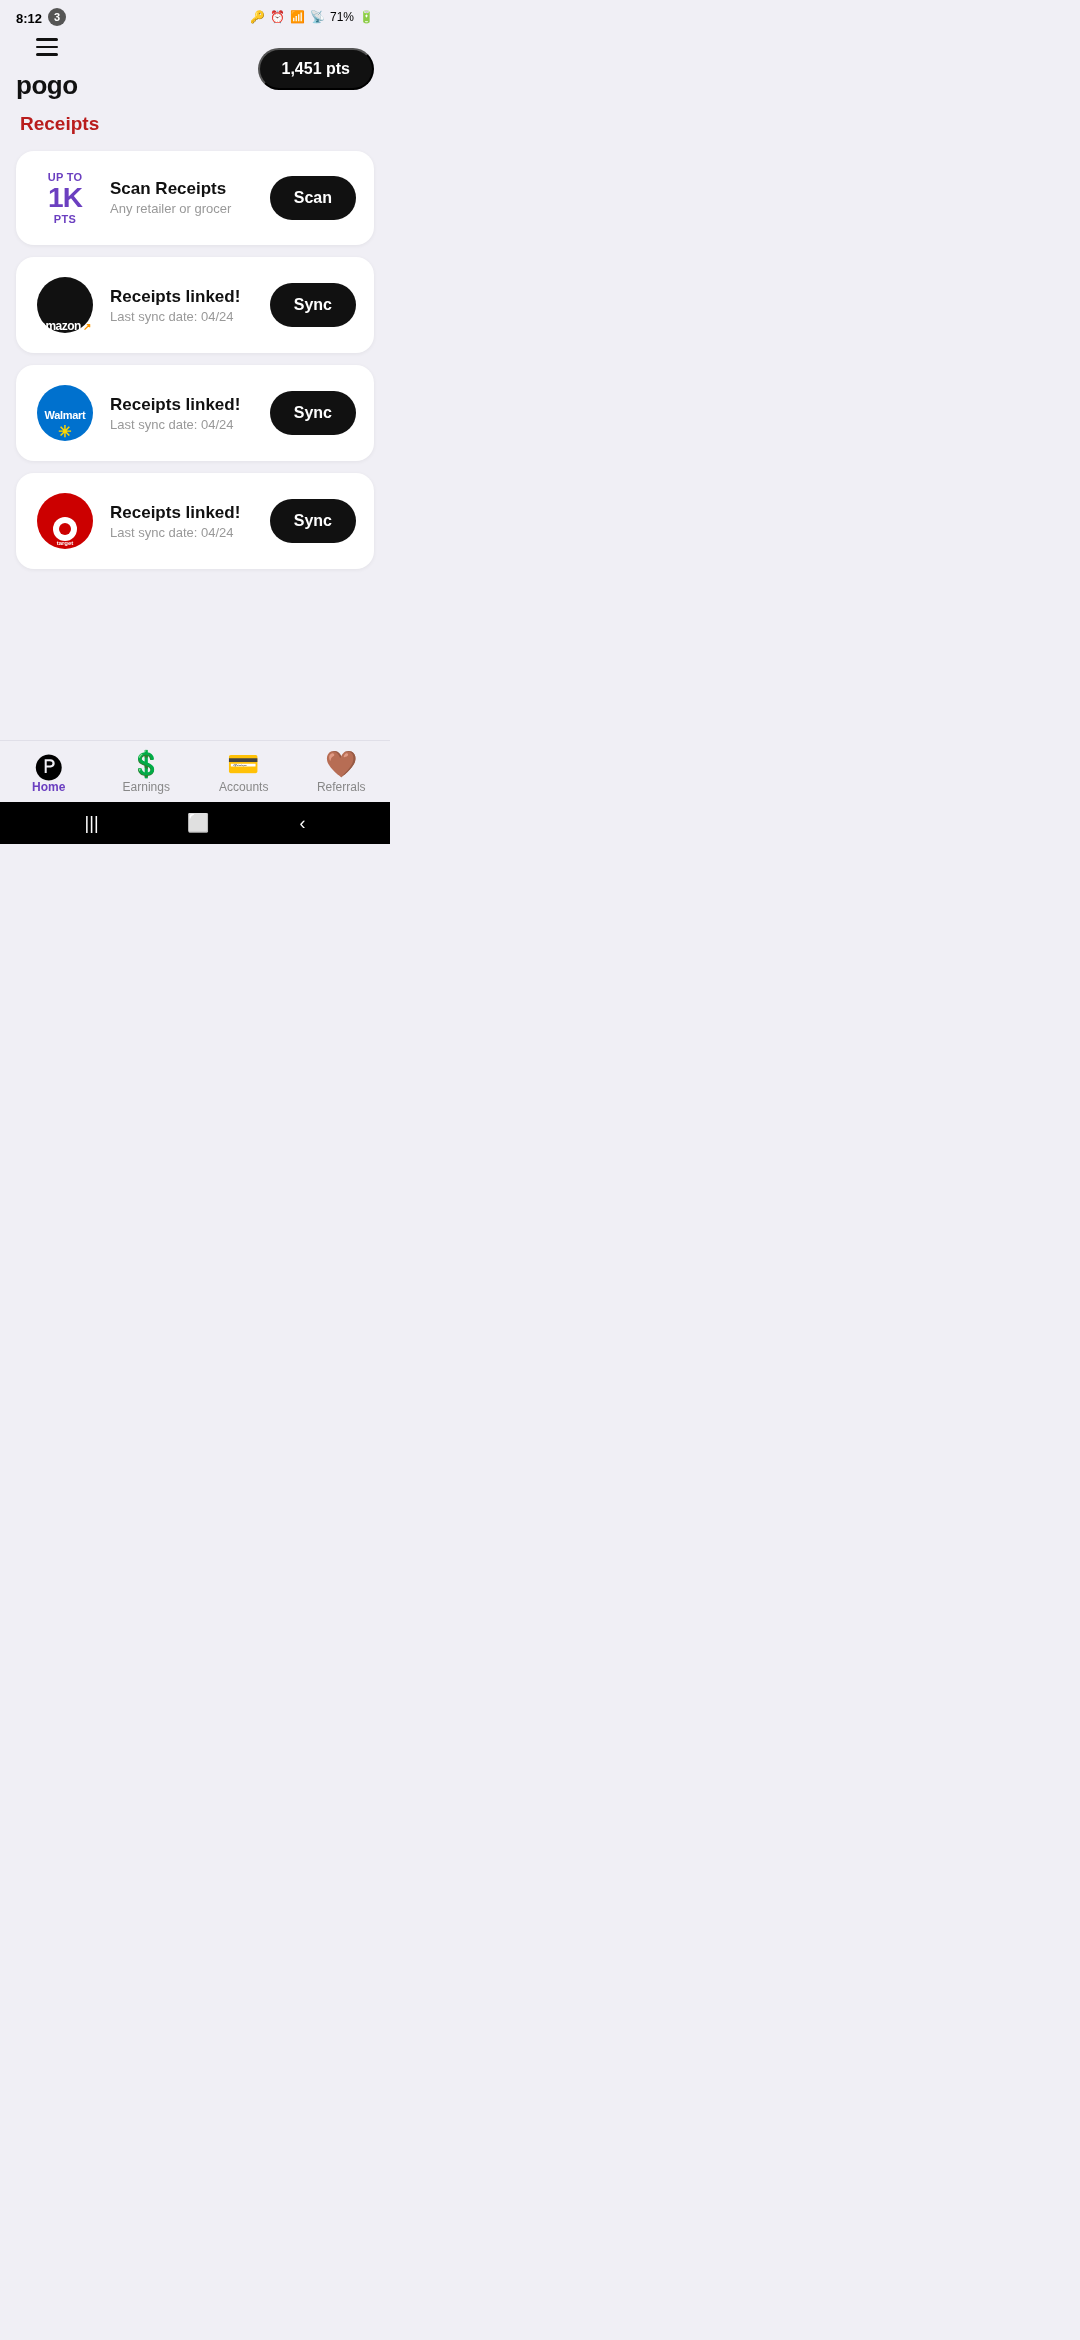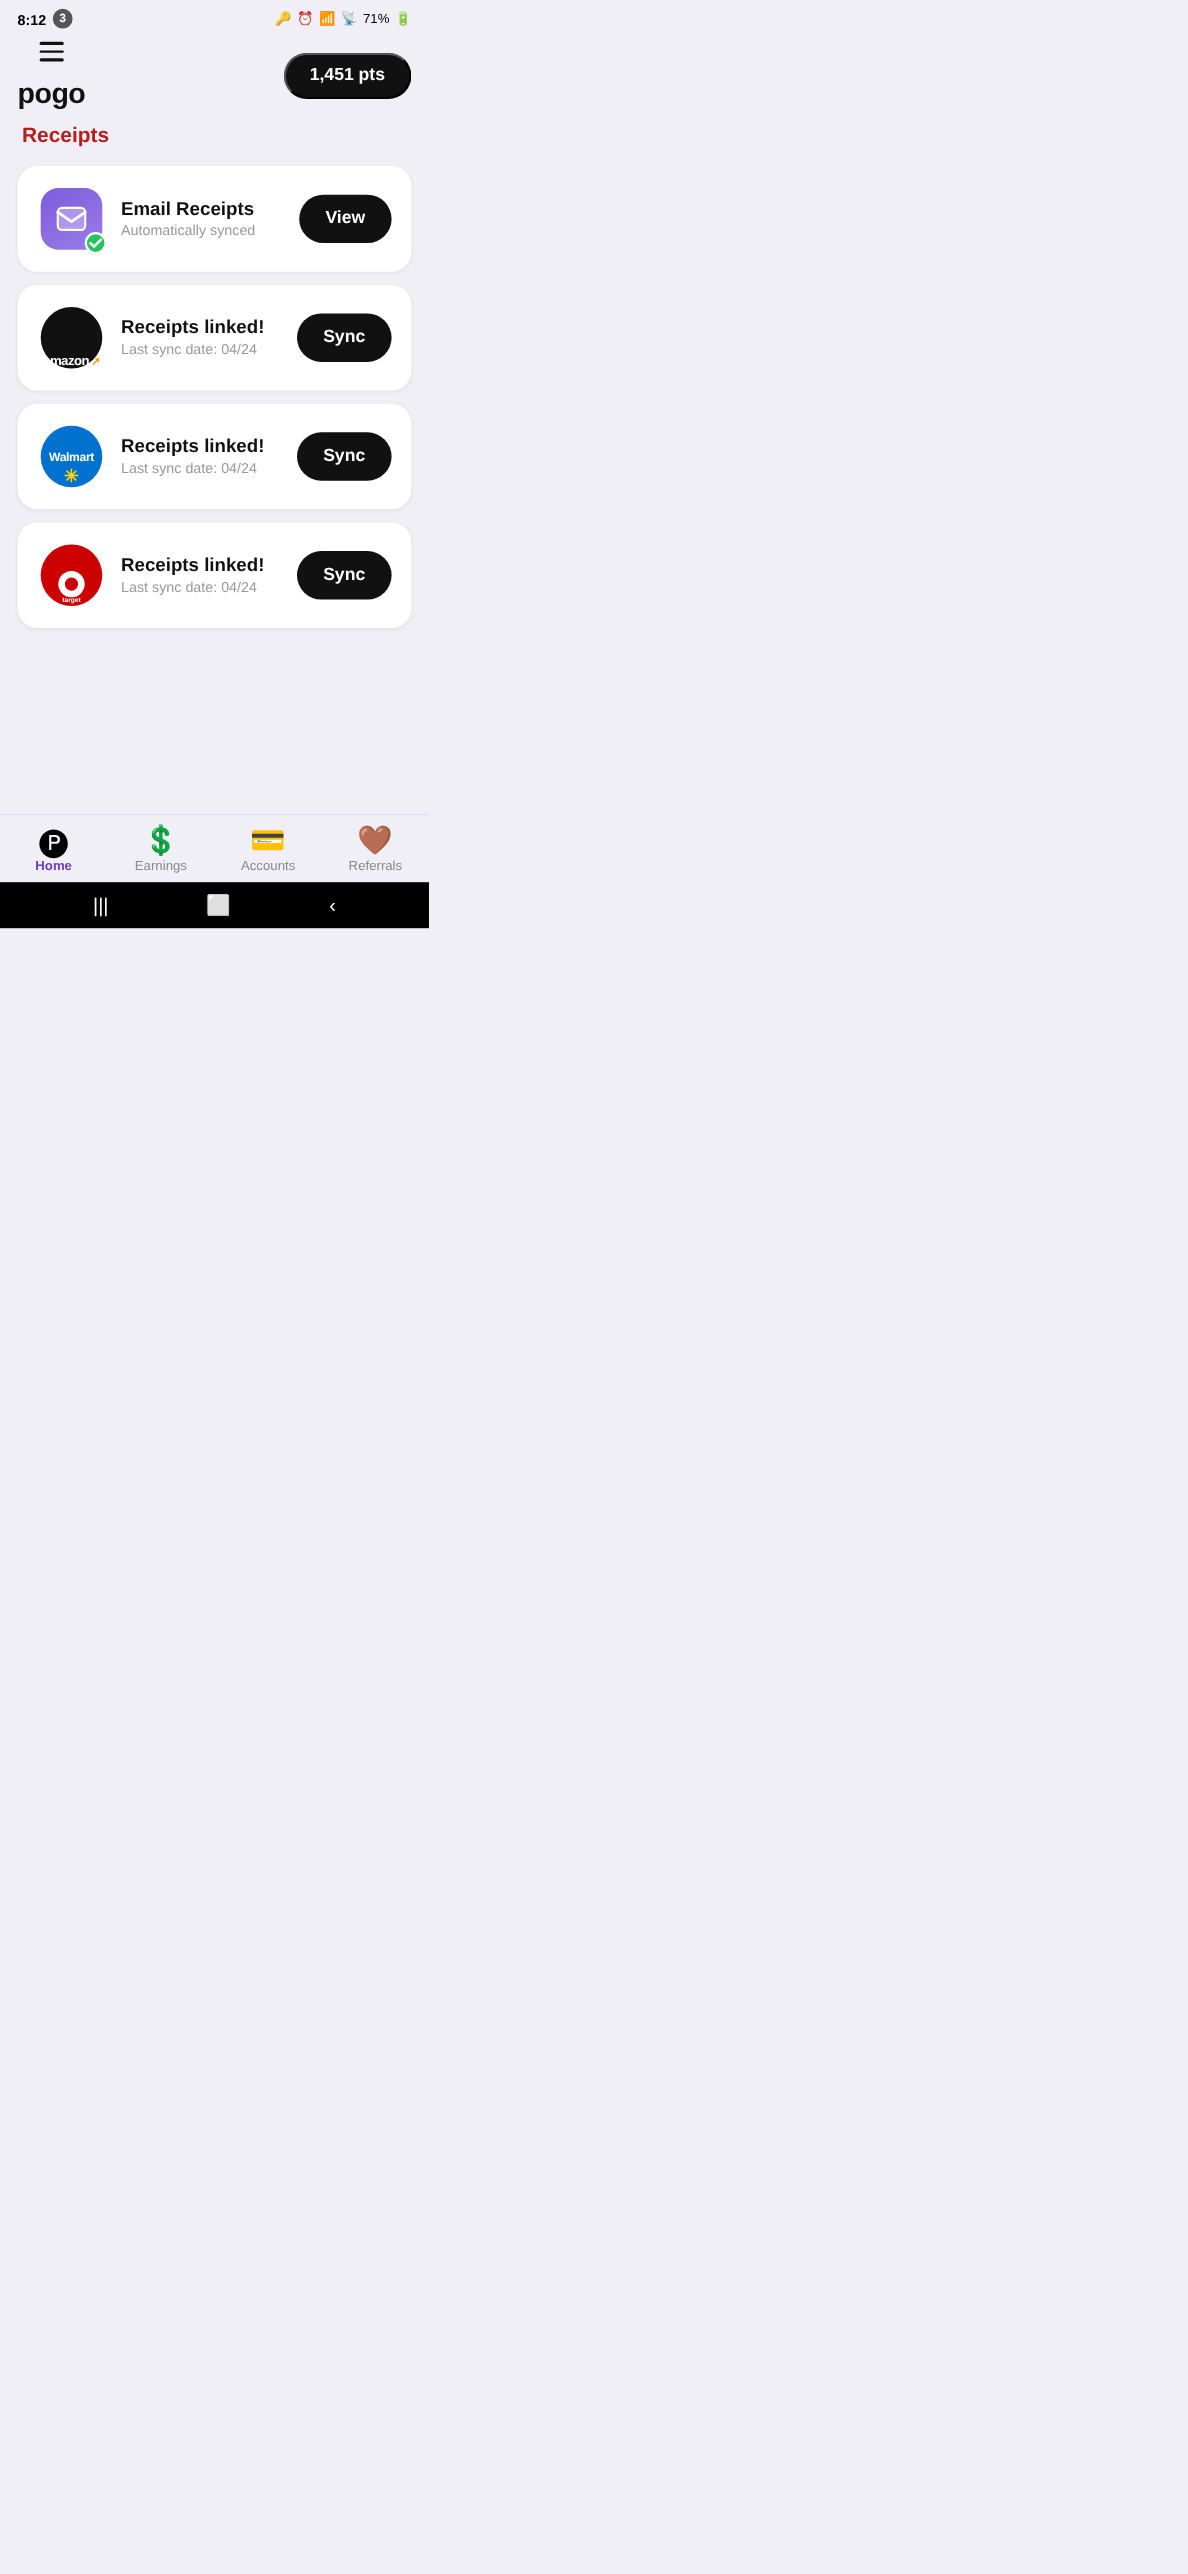--- a/index.html
+++ b/index.html
@@ -314,44 +314,37 @@
     </div>
     <span class="logo-text">pogo</span>
   </div>
   <button class="points-badge">1,451 pts</button>
 </div>
 
 <div class="page-title">Receipts</div>
 
 <div class="cards">
 
-
   <div class="card">
     <div class="card-icon">
-      <div class="email-icon-wrap">
-        <svg viewBox="0 0 24 24" fill="none" xmlns="http://www.w3.org/2000/svg">
-          <rect x="2" y="4" width="20" height="16" rx="3" fill="white" fill-opacity="0.3"></rect>
-          <path d="M2 7l10 7 10-7" stroke="white" stroke-width="2" stroke-linecap="round"></path>
-          <rect x="2" y="4" width="20" height="16" rx="3" stroke="white" stroke-width="1.5" fill="none"></rect>
-        </svg>
-        <div class="check-badge">
-          <svg width="10" height="10" viewBox="0 0 10 10">
-            <path d="M2 5l2 2 4-4" stroke="white" stroke-width="1.5" fill="none" stroke-linecap="round" stroke-linejoin="round"></path>
-          </svg>
-        </div>
+      <div class="scan-icon-wrap">
+        <span class="up-to-text">UP TO</span>
+        <span class="pts-amount">1K</span>
+        <span class="pts-label">PTS</span>
       </div>
     </div>
     <div class="card-info">
-      <div class="card-title">Email Receipts</div>
-      <div class="card-sub">Automatically synced</div>
+      <div class="card-title">Scan Receipts</div>
+      <div class="card-sub">Any retailer or grocer</div>
     </div>
     <div class="card-action">
-      <button class="action-btn">View</button>
-    </div>
-  </div>
+      <button class="action-btn">Scan</button>
+    </div>
+  </div>
+
 
   <div class="card">
     <div class="card-icon">
       <div class="retailer-logo amazon-logo">
         <span style="font-size:12px;font-weight:900;letter-spacing:-0.5px;">amazon<span class="amazon-arrow">↗</span></span>
       </div>
     </div>
     <div class="card-info">
       <div class="card-title">Receipts linked!</div>
       <div class="card-sub">Last sync date: 04/24</div>

